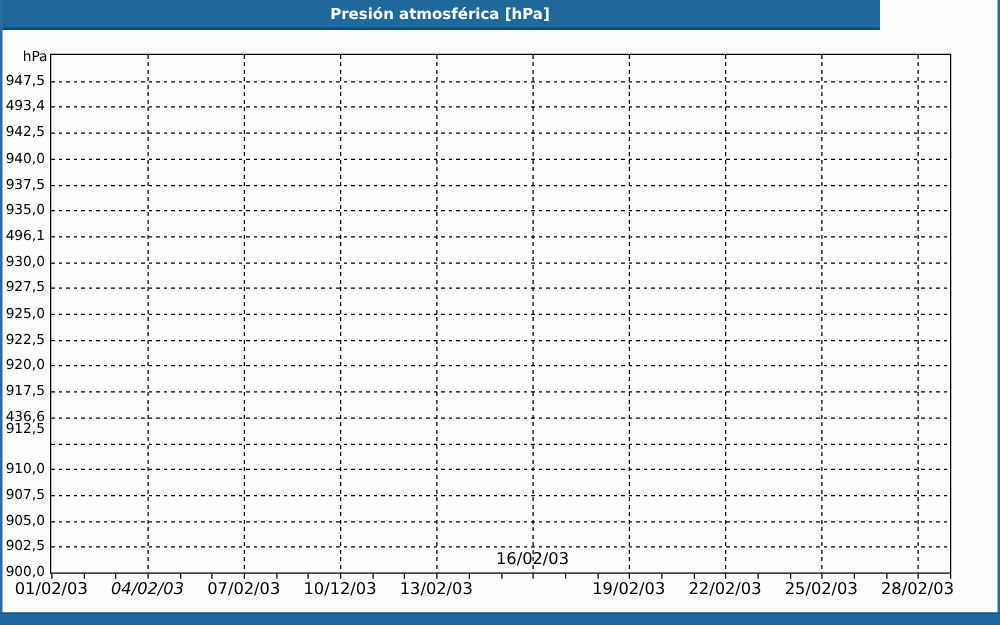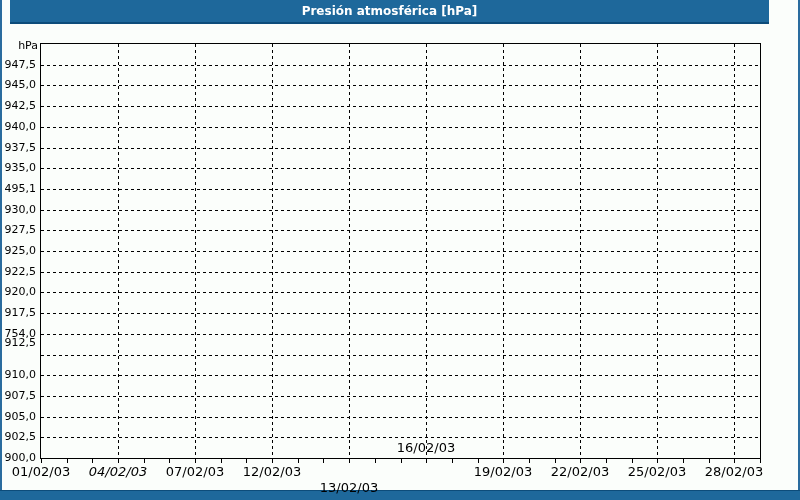--- a/index.html
+++ b/index.html
@@ -8,21 +8,21 @@
     --panel-border:#2A6C9E;
     --content-bg:#FBFEFB;
     --grid-color:#000000;
     --text-color:#000000;
     --title-text:#FFFFFF;
   }
   html,body{margin:0;padding:0;}
   body{width:800px;height:500px;font-family:"DejaVu Sans","Liberation Sans",sans-serif;}
   .panel{position:relative;width:800px;height:500px;background:var(--content-bg);overflow:hidden;}
   .titlebar{
-    position:absolute;left:10px;top:0;width:759px;height:22px;
+    position:absolute;left:0;top:0;width:704px;height:22px;
     background:var(--titlebar-bg);
     border-bottom:2px solid var(--titlebar-border);
     display:flex;align-items:center;justify-content:center;
   }
   .titlebar span{
     color:var(--title-text);font-size:12px;font-weight:bold;letter-spacing:0px;
   }
   .border-left,.border-right{
     position:absolute;top:0;bottom:0;width:2px;background:var(--panel-border);
   }
@@ -102,44 +102,44 @@
       <div class="vgrid" style="left: 539px; top: 0px; height: 414px;"></div>
       <div class="vgrid" style="left: 616px; top: 0px; height: 414px;"></div>
       <div class="vgrid" style="left: 693px; top: 0px; height: 414px;"></div>
     </div>
   <div id="axis-layer"></div>
 
   <div class="border-left"></div>
   <div class="border-right"></div>
   <div class="bottombar"></div>
 <div class="ylab" style="top: 59px;">947,5</div>
-    <div class="ylab" style="top: 79px;">945,0</div>
+    <div class="ylab" style="top: 79px;">493,4</div>
     <div class="ylab" style="top: 100px;">942,5</div>
     <div class="ylab" style="top: 121px;">940,0</div>
     <div class="ylab" style="top: 142px;">937,5</div>
     <div class="ylab" style="top: 162px;">935,0</div>
-    <div class="ylab" style="top: 183px;">495,1</div>
+    <div class="ylab" style="top: 183px;">496,1</div>
     <div class="ylab" style="top: 204px;">930,0</div>
     <div class="ylab" style="top: 224px;">927,5</div>
     <div class="ylab" style="top: 245px;">925,0</div>
     <div class="ylab" style="top: 266px;">922,5</div>
     <div class="ylab" style="top: 286px;">920,0</div>
     <div class="ylab" style="top: 307px;">917,5</div>
-    <div class="ylab" style="top: 328px;">754,0</div>
+    <div class="ylab" style="top: 328px;">436,6</div>
     <div class="ylab" style="top: 337px;">912,5</div>
     <div class="ylab" style="top: 369px;">910,0</div>
     <div class="ylab" style="top: 390px;">907,5</div>
     <div class="ylab" style="top: 411px;">905,0</div>
     <div class="ylab" style="top: 431px;">902,5</div>
     <div class="ylab" style="top: 452px;">900,0</div>
     <div class="xlab" style="left: 1px; top: 466px;">01/02/03</div>
     <div class="xlab" style="left: 78px; top: 466px; font-style: italic;">04/02/03</div>
     <div class="xlab" style="left: 155px; top: 466px;">07/02/03</div>
-    <div class="xlab" style="left: 232px; top: 466px;">12/02/03</div>
-    <div class="xlab" style="left: 309px; top: 466px; margin-top: 16px;">13/02/03</div>
+    <div class="xlab" style="left: 232px; top: 466px;">10/12/03</div>
+    <div class="xlab" style="left: 309px; top: 466px;">13/02/03</div>
     <div class="xlab" style="left: 386px; top: 442px;">16/02/03</div>
     <div class="xlab" style="left: 463px; top: 466px;">19/02/03</div>
     <div class="xlab" style="left: 540px; top: 466px;">22/02/03</div>
     <div class="xlab" style="left: 617px; top: 466px;">25/02/03</div>
     <div class="xlab" style="left: 694px; top: 466px;">28/02/03</div>
     <div class="xtick" style="left: 41px; top: 459px;"></div>
     <div class="xtick" style="left: 67px; top: 459px;"></div>
     <div class="xtick" style="left: 92px; top: 459px;"></div>
     <div class="xtick" style="left: 118px; top: 459px;"></div>
     <div class="xtick" style="left: 144px; top: 459px;"></div>

